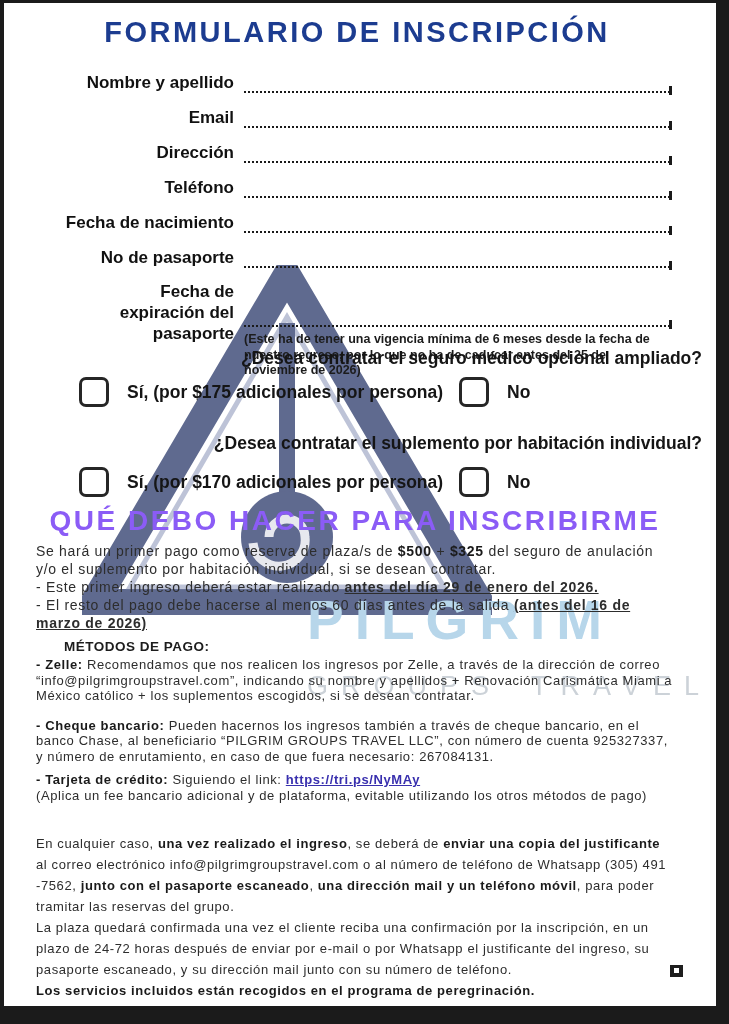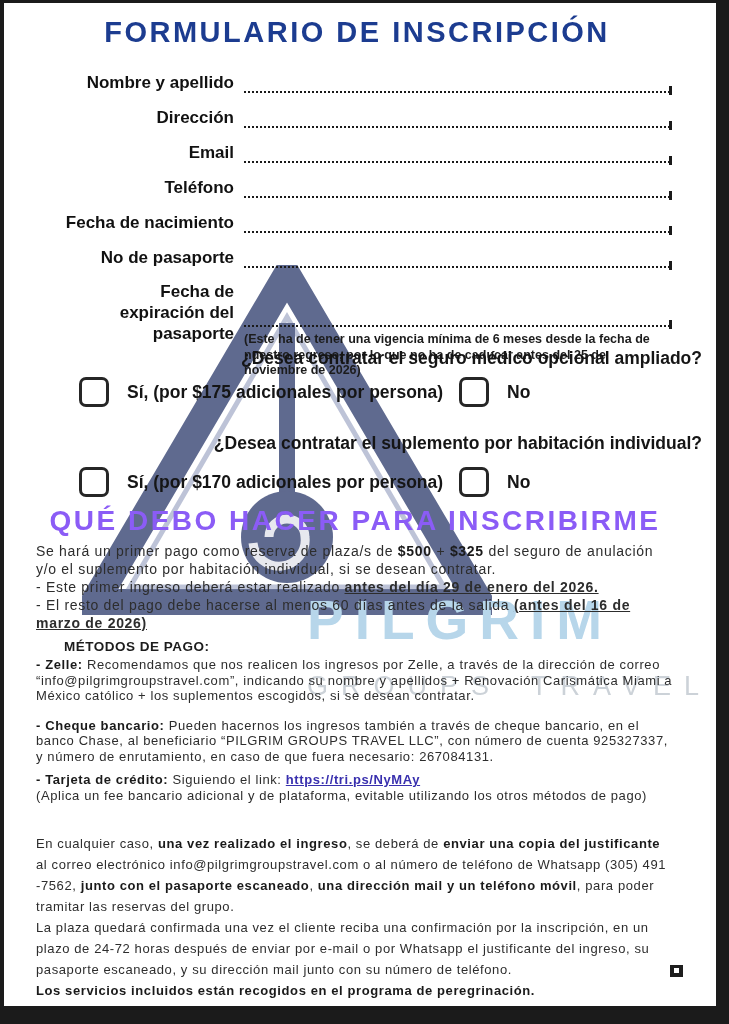--- a/index.html
+++ b/index.html
@@ -106,27 +106,27 @@
     <div class="title">FORMULARIO DE INSCRIPCIÓN</div>
 
     <div class="fields">
       <div class="frow">
         <div class="flabel">Nombre y apellido</div>
         <div class="fline">
             <span class="tick"></span>
           </div>
       </div>
       <div class="frow">
-        <div class="flabel">Dirección</div>
+        <div class="flabel">Email</div>
         <div class="fline">
             <span class="tick"></span>
           </div>
       </div>
       <div class="frow">
-        <div class="flabel">Email</div>
+        <div class="flabel">Dirección</div>
         <div class="fline">
             <span class="tick"></span>
           </div>
       </div>
       <div class="frow">
         <div class="flabel">Teléfono</div>
         <div class="fline">
             <span class="tick"></span>
           </div>
       </div>

